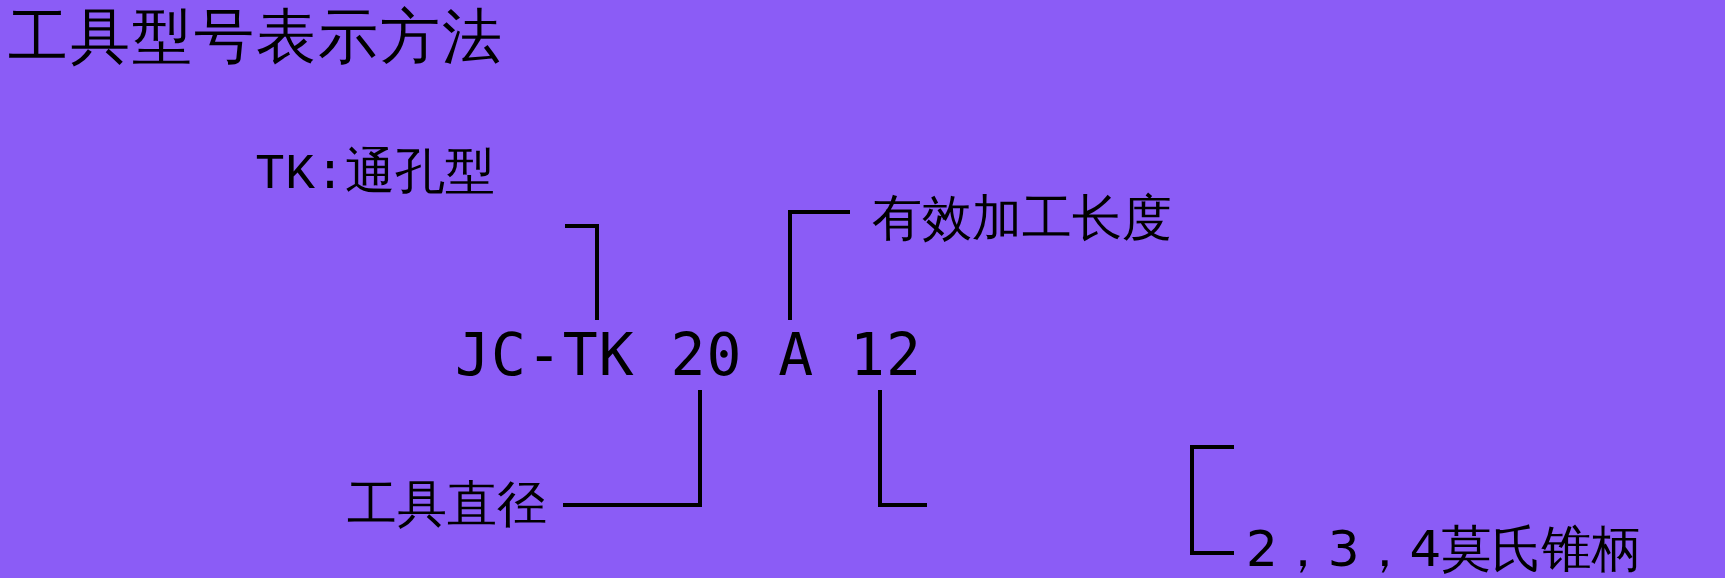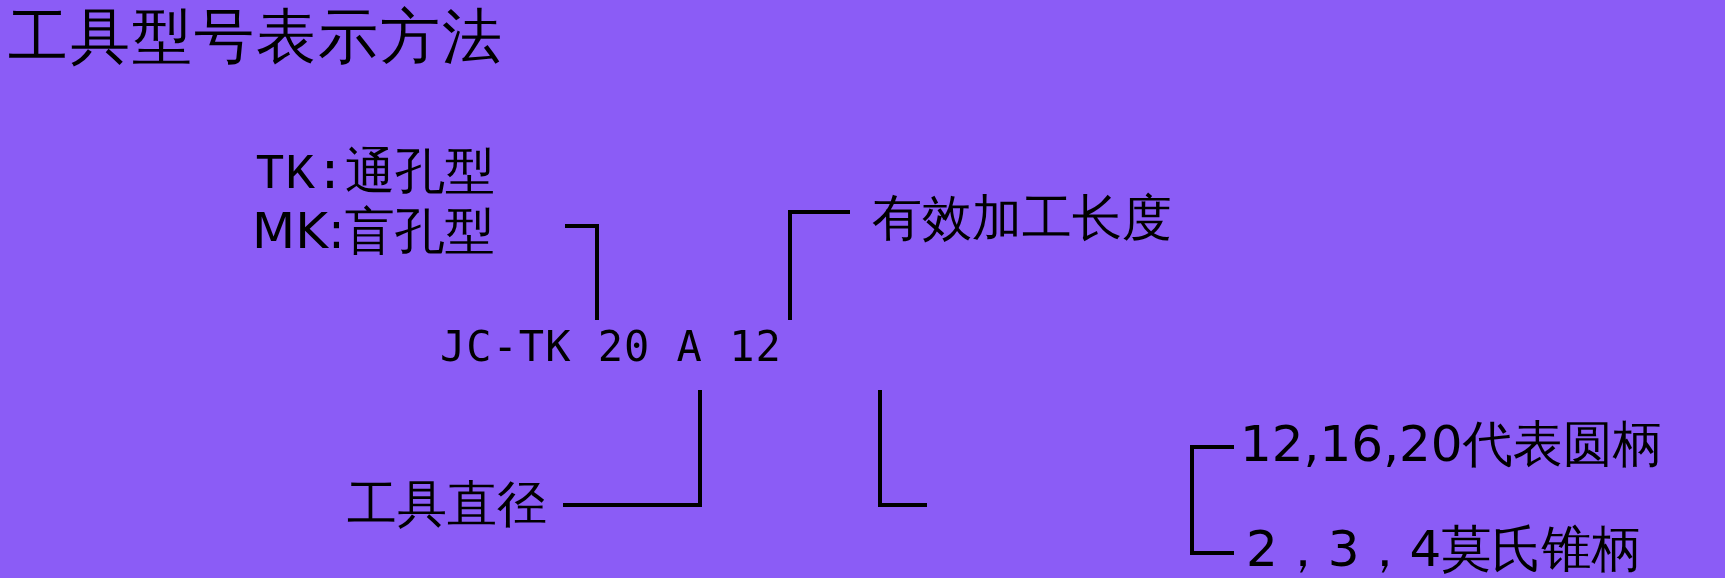--- a/index.html
+++ b/index.html
@@ -32,22 +32,22 @@
     font-size: 60px;
     letter-spacing: 2px;
   }
 
   .tk-label  { left: 255px; top: 150px; font-size: 50px; font-family: Liberation Mono, monospace; }
   .mk-label  { left: 252px; top: 206px; font-size: 50px; }
 
   .eff-label { left: 858px; top: 193px; font-size: 50px; margin-left: 14px; }
 
   .model-code {
-    left: 440px; top: 326px;
-    font-size: 42px;
+    left: 455px; top: 326px;
+    font-size: 58px;
     letter-spacing: 1px;
   }
 
   .dia-label   { left: 347px;  top: 479px; font-size: 50px; }
   .clamp-label { left: 930px;  top: 479px; font-size: 50px; }
 
   .shank1 { left: 1240px; top: 419px; font-size: 50px; }
   .shank2 { left: 1240px; top: 524px; font-size: 50px; margin-left: 6px; }
 
   svg.lines {
@@ -78,25 +78,23 @@
     <path d="M700,392 L700,505 L565,505"></path>
 
     <path d="M880,392 L880,505 L925,505"></path>
 
     <path d="M1232,447 L1192,447 L1192,553 L1232,553"></path>
   </svg>
 
   <div class="txt title">工具型号表示方法</div>
 
   <div class="txt tk-label">TK:通孔型</div>
-  <div class="txt mk-label">MK:盲孔型</div>
 
   <div class="txt eff-label">有效加工长度</div>
 
   <div class="txt mono model-code">JC-TK 20 A 12</div>
 
   <div class="txt dia-label">工具直径</div>
 
 
-  <div class="txt shank1">12,16,20代表圆柄</div>
   <div class="txt shank2">2，3，4莫氏锥柄</div>
 
 </div>
 
 </body></html>

